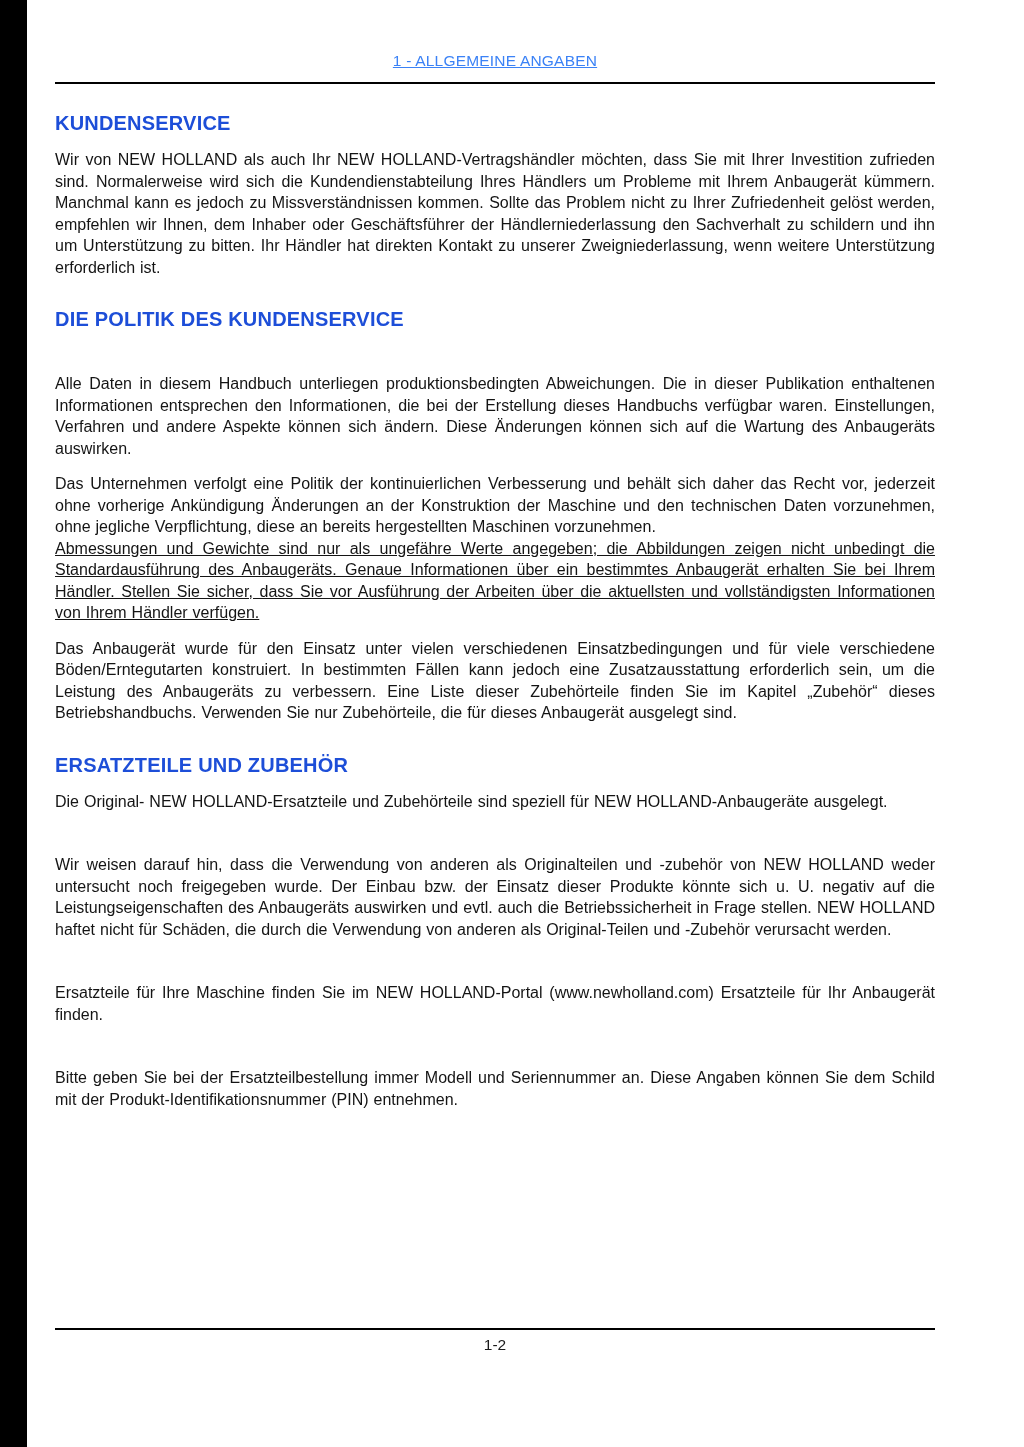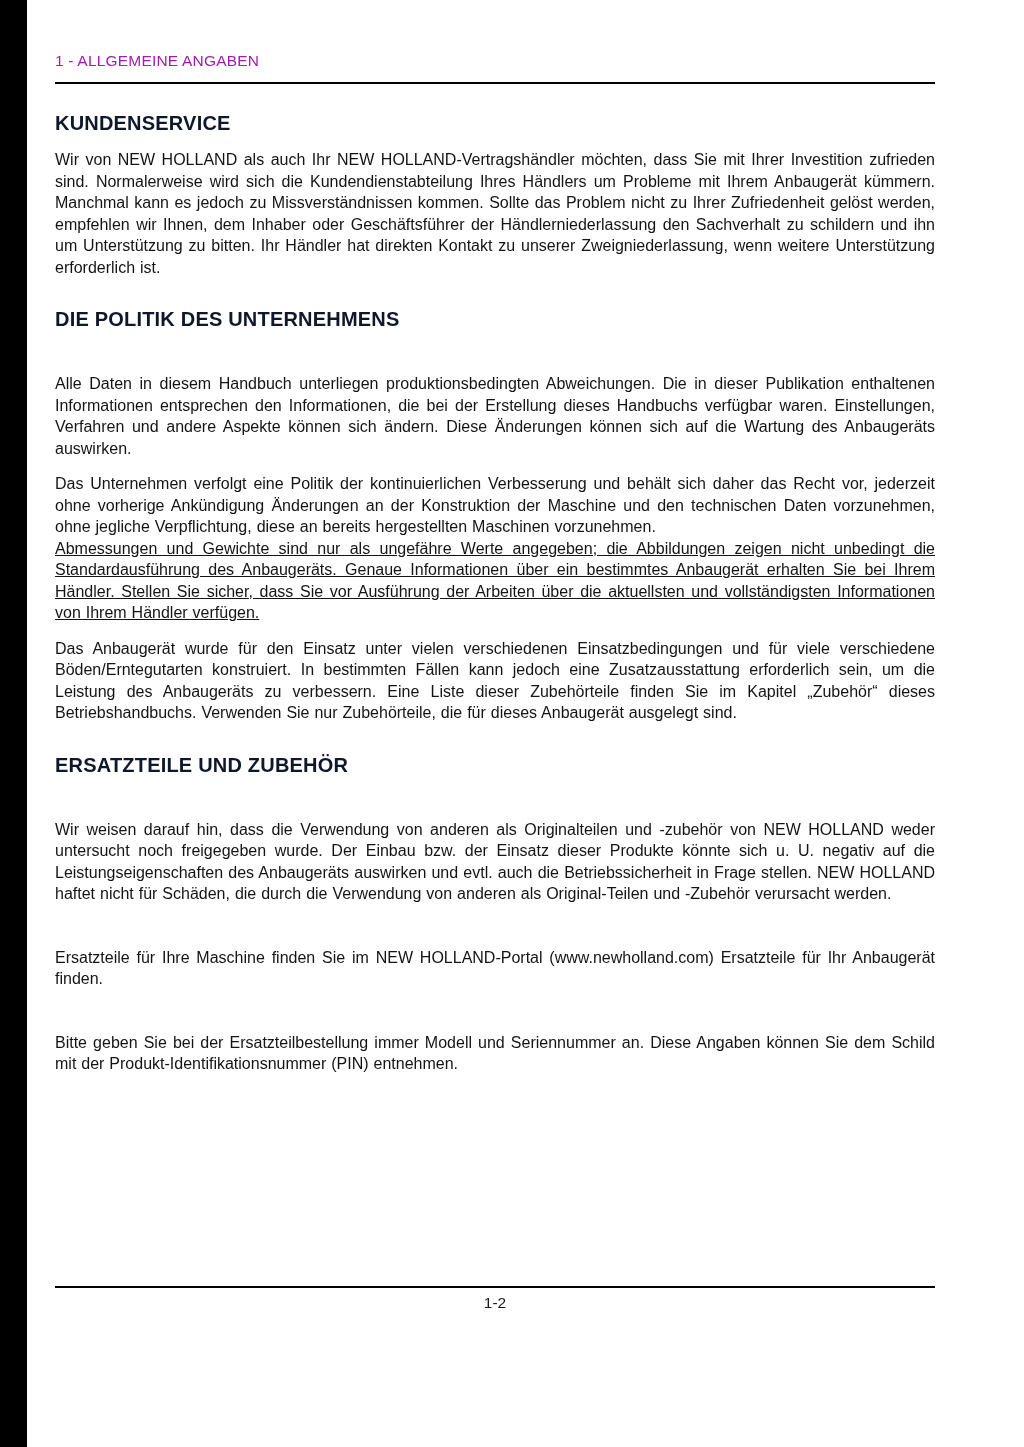--- a/index.html
+++ b/index.html
@@ -24,34 +24,35 @@
       background: #000000;
     }
     .page {
       position: absolute;
       left: 55px;
       right: 89px;
       top: 0;
     }
     .page-header {
       padding-top: 52px;
-      text-align: left;
+      text-align: center;
       font-size: 15.5px;
       letter-spacing: 0.2px;
-      color: #a21caf;
+      color: #3b82f6;
+      text-decoration: underline;
     }
     .header-rule {
       margin-top: 12px;
       border-top: 2px solid #000000;
       height: 0;
     }
     h2.sec-heading {
       font-size: 20px;
       font-weight: bold;
-      color: #0f172a;
+      color: #1d4ed8;
       margin: 30px 0 0 0;
       letter-spacing: 0.2px;
     }
     h2.sec-heading.first {
       margin-top: 28px;
     }
     .para {
       font-size: 16px;
       line-height: 21.5px;
       text-align: justify;
@@ -64,21 +65,21 @@
       margin-top: 42px;
     }
     .para.tight {
       margin-top: 0;
       text-decoration: underline;
     }
     .page-footer {
       position: absolute;
       left: 55px;
       right: 89px;
-      top: 1286px;
+      top: 1328px;
     }
     .footer-rule {
       border-top: 2px solid #000000;
       height: 0;
     }
     .footer-pagenum {
       text-align: center;
       font-size: 15.5px;
       margin-top: 6px;
       color: #1a1a1a;
@@ -90,28 +91,29 @@
 <div class="spine"></div>
 
 <div class="page">
 
   <div class="page-header">1 - ALLGEMEINE ANGABEN</div>
   <div class="header-rule"></div>
 
   <h2 class="sec-heading first">KUNDENSERVICE</h2>
   <p class="para">Wir von NEW HOLLAND als auch Ihr NEW HOLLAND-Vertragshändler möchten, dass Sie mit Ihrer Investition zufrieden sind. Normalerweise wird sich die Kundendienstabteilung Ihres Händlers um Probleme mit Ihrem Anbaugerät kümmern. Manchmal kann es jedoch zu Missverständnissen kommen. Sollte das Problem nicht zu Ihrer Zufriedenheit gelöst werden, empfehlen wir Ihnen, dem Inhaber oder Geschäftsführer der Händlerniederlassung den Sachverhalt zu schildern und ihn um Unterstützung zu bitten. Ihr Händler hat direkten Kontakt zu unserer Zweigniederlassung, wenn weitere Unterstützung erforderlich ist.</p>
 
-  <h2 class="sec-heading">DIE POLITIK DES UNTERNEHMENS</h2>
+  <h2 class="sec-heading">DIE POLITIK DES KUNDENSERVICE</h2>
   <p class="para gap-lg">Alle Daten in diesem Handbuch unterliegen produktionsbedingten Abweichungen.  Die in dieser Publikation enthaltenen Informationen entsprechen den Informationen, die bei der Erstellung dieses Handbuchs verfügbar waren.  Einstellungen, Verfahren und andere Aspekte können sich ändern.  Diese Änderungen können sich auf die Wartung des Anbaugeräts auswirken.</p>
   <p class="para">Das Unternehmen verfolgt eine Politik der kontinuierlichen Verbesserung und behält sich daher das Recht vor, jederzeit ohne vorherige Ankündigung Änderungen an der Konstruktion der Maschine und den technischen Daten vorzunehmen, ohne jegliche Verpflichtung, diese an bereits hergestellten Maschinen vorzunehmen.</p>
   <p class="para tight">Abmessungen und Gewichte sind nur als ungefähre Werte angegeben; die Abbildungen zeigen nicht unbedingt die Standardausführung des Anbaugeräts.  Genaue Informationen über ein bestimmtes Anbaugerät erhalten Sie bei Ihrem Händler.  Stellen Sie sicher, dass Sie vor Ausführung der Arbeiten über die aktuellsten und vollständigsten Informationen von Ihrem Händler verfügen.</p>
 
   <p class="para">Das Anbaugerät wurde für den Einsatz unter vielen verschiedenen Einsatzbedingungen und für viele verschiedene Böden/Erntegutarten konstruiert.  In bestimmten Fällen kann jedoch eine Zusatzausstattung erforderlich sein, um die Leistung des Anbaugeräts zu verbessern.  Eine Liste dieser Zubehörteile finden Sie im Kapitel „Zubehör“ dieses Betriebshandbuchs.  Verwenden Sie nur Zubehörteile, die für dieses Anbaugerät ausgelegt sind.</p>
 
   <h2 class="sec-heading">ERSATZTEILE UND ZUBEHÖR</h2>
+  <p class="para">Die Original- NEW HOLLAND-Ersatzteile und Zubehörteile sind speziell für NEW HOLLAND-Anbaugeräte ausgelegt.</p>
   <p class="para gap-lg">Wir weisen darauf hin, dass die Verwendung von anderen als Originalteilen und -zubehör von NEW HOLLAND weder untersucht noch freigegeben wurde.  Der Einbau bzw.  der Einsatz dieser Produkte könnte sich u.  U. negativ auf die Leistungseigenschaften des Anbaugeräts auswirken und evtl.  auch die Betriebssicherheit in Frage stellen. NEW HOLLAND haftet nicht für Schäden, die durch die Verwendung von anderen als Original-Teilen und -Zubehör verursacht werden.</p>
   <p class="para gap-lg">Ersatzteile für Ihre Maschine finden Sie im NEW HOLLAND-Portal (www.newholland.com) Ersatzteile für Ihr Anbaugerät finden.</p>
   <p class="para gap-lg">Bitte geben Sie bei der Ersatzteilbestellung immer Modell und Seriennummer an.  Diese Angaben können Sie dem Schild mit der Produkt-Identifikationsnummer (PIN) entnehmen.</p>
 
 </div>
 
 <div class="page-footer">
   <div class="footer-rule"></div>
   <div class="footer-pagenum">1-2</div>
 </div>

